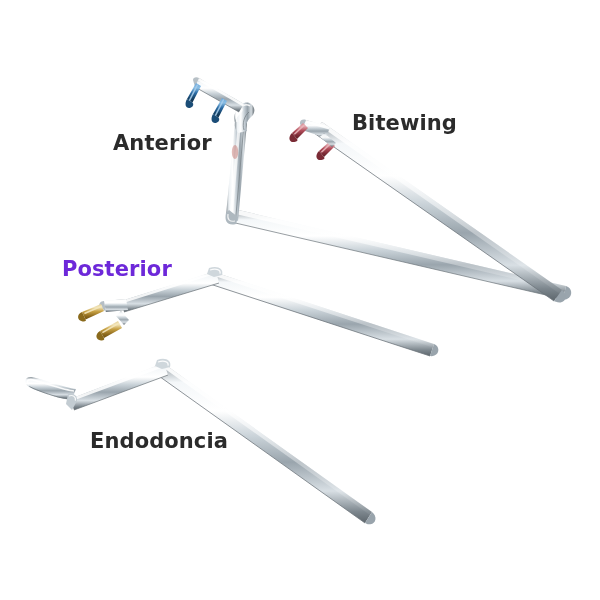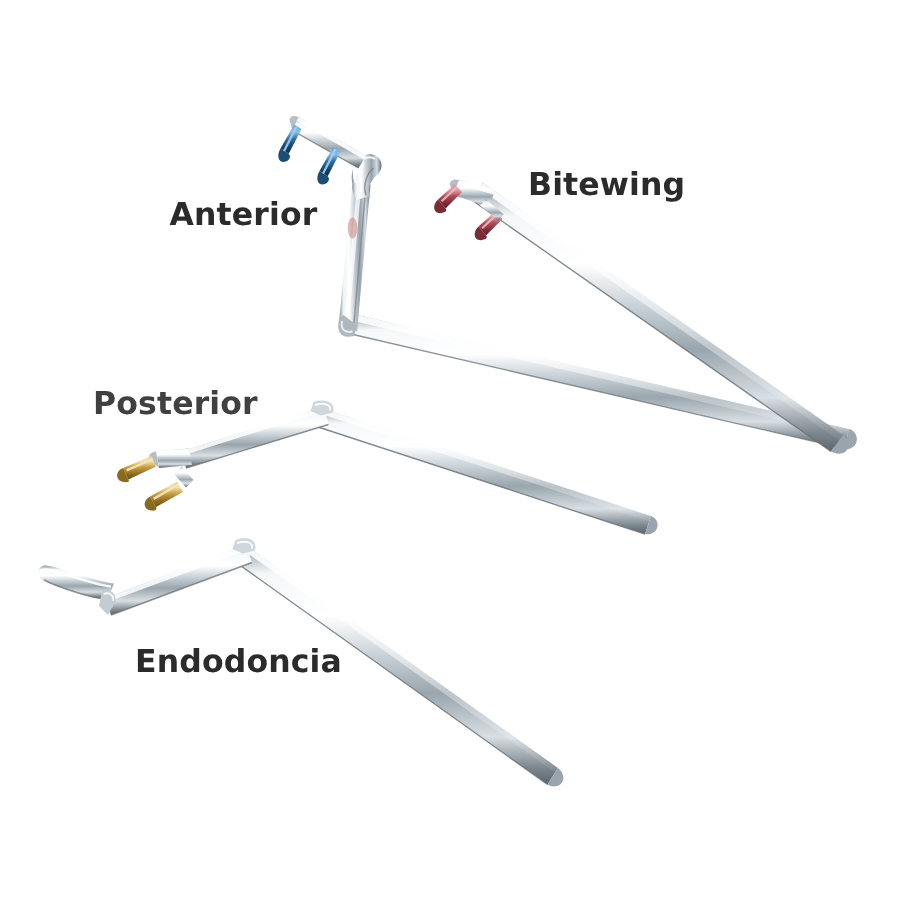--- a/index.html
+++ b/index.html
@@ -249,17 +249,17 @@
         <path d="M68 394 C72 392 78 395 77 401 L72 410 L66 404 Z" fill="#c3ccd2"></path>
         <path d="M69 396 C73 394.4 76 397 75.4 400.6" fill="none" stroke="#ffffff" stroke-width="1.2" opacity="0.85"></path>
       </g>
     </g>
   </svg>
 
   <div class="label" id="label-anterior" style="color: rgb(43, 43, 43);">Anterior</div>
 
   <div class="label" id="label-bitewing" style="color: rgb(43, 43, 43);">Bitewing</div>
 
-  <div class="label" id="label-posterior" style="color: #404040;">Posterior</div>
+  <div class="label" id="label-posterior" style="color: #6d28d9;">Posterior</div>
 
   <div class="label" id="label-endodoncia" style="color: rgb(43, 43, 43); text-align: right;">Endodoncia</div>
 
 </div>
 
 </body></html>

